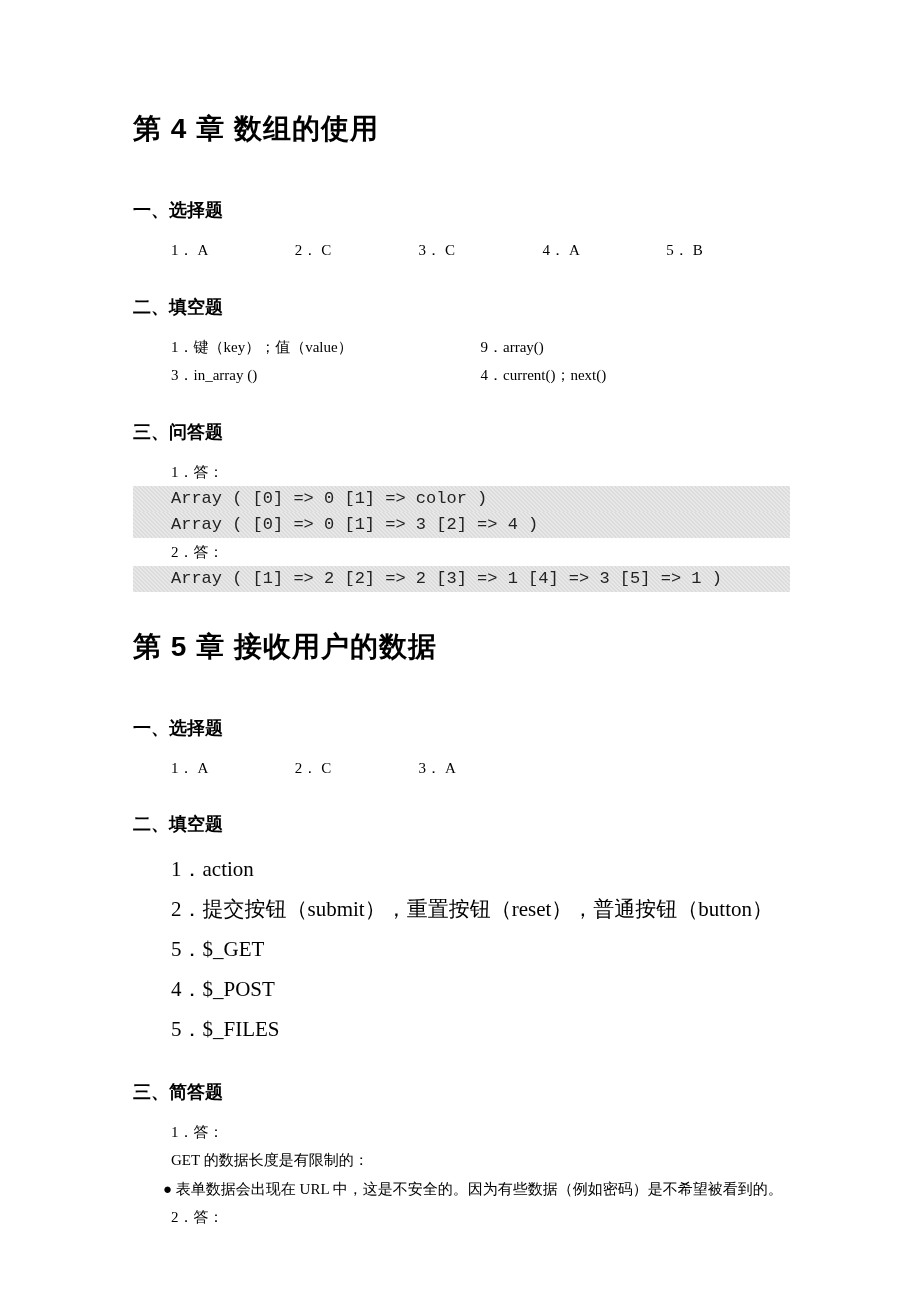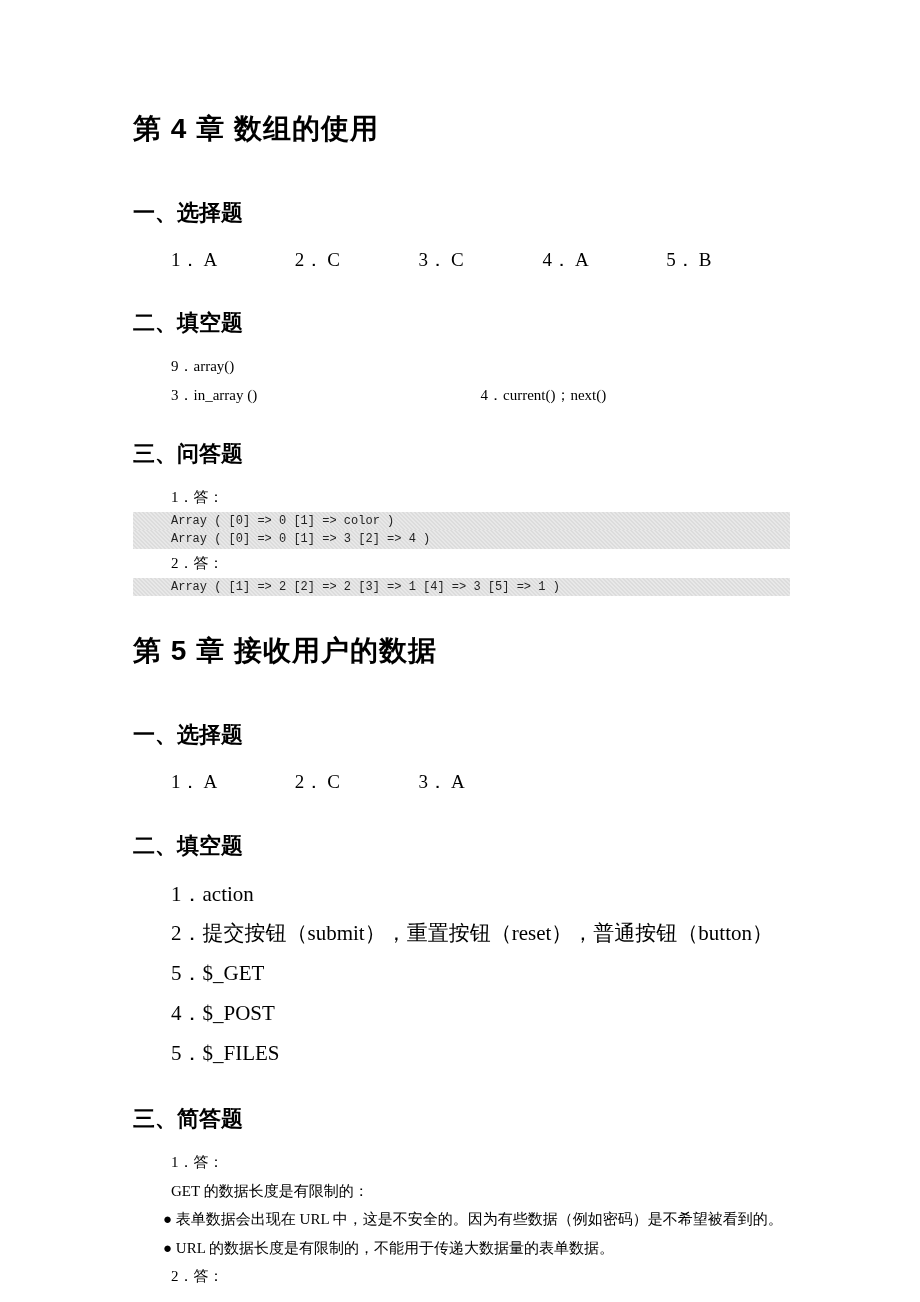--- a/index.html
+++ b/index.html
@@ -16,31 +16,31 @@
     padding: 110px 130px 40px 133px;
   }
   .chapter-title {
     font-size: 28px;
     font-weight: bold;
     font-family: "SimHei", "黑体", sans-serif;
     margin: 0 0 50px 0;
     letter-spacing: 1px;
   }
   .section-title {
-    font-size: 22px;
+    font-size: 18px;
     font-weight: bold;
     font-family: "SimHei", "黑体", sans-serif;
     margin: 0 0 14px 0;
   }
   .sec {
     margin-bottom: 30px;
   }
   .answers-row {
     display: flex;
-    font-size: 19px;
+    font-size: 15px;
     line-height: 1.9;
     padding-left: 38px;
   }
   .answers-row .cell {
     flex: 1;
     font-family: "SimSun", "宋体", serif;
   }
   .answers-row .cell .num {
     margin-right: 4px;
   }
@@ -57,21 +57,21 @@
   }
   .q-block {
     font-size: 15px;
     line-height: 1.9;
   }
   .q-item {
     padding-left: 38px;
   }
   .code-line {
     font-family: "Courier New", monospace;
-    font-size: 12px;
+    font-size: 17px;
     background-image: linear-gradient(45deg, #dcdcdc 25%, #e8e8e8 25%, #e8e8e8 50%, #dcdcdc 50%, #dcdcdc 75%, #e8e8e8 75%, #e8e8e8 100%);
     background-size: 4px 4px;
     padding: 1px 0 1px 38px;
     line-height: 1.4;
     margin: 0;
     white-space: pre;
     color: #222;
   }
   .fill-list {
     padding-left: 38px;
@@ -104,20 +104,21 @@
         <div class="cell"><span class="num">3．</span><span>C</span></div>
         <div class="cell"><span class="num">4．</span><span>A</span></div>
         <div class="cell"><span class="num">5．</span><span>B</span></div>
       </div>
     </div>
 
     <div class="sec">
       <h2 class="section-title">二、填空题</h2>
       <div class="fill-grid">
         <div class="fill-row">
+          <div class="cell">1．键（key）；值（value）</div>
           <div class="cell">9．array()</div>
         </div>
         <div class="fill-row">
           <div class="cell">3．in_array ()</div>
           <div class="cell">4．current()；next()</div>
         </div>
       </div>
     </div>
 
     <div class="sec" style="margin-bottom:0">
@@ -156,19 +157,18 @@
         <div>5．$_FILES</div>
       </div>
     </div>
 
     <div class="sec">
       <h2 class="section-title">三、简答题</h2>
       <div class="q-block">
         <div class="body-text" style="padding-left:38px">1．答：</div>
         <div class="body-text" style="padding-left:38px">GET 的数据长度是有限制的：</div>
         <div class="body-text" style="text-indent:2em">● 表单数据会出现在 URL 中，这是不安全的。因为有些数据（例如密码）是不希望被看到的。</div>
-        <div class="body-text" style="text-indent:2em">● URL 的数据长度是有限制的，不能用于传递大数据量的表单数据。</div>
         <div class="body-text" style="padding-left:38px">2．答：</div>
       </div>
     </div>
   </div>
 
 </div>
 
 </body></html>

